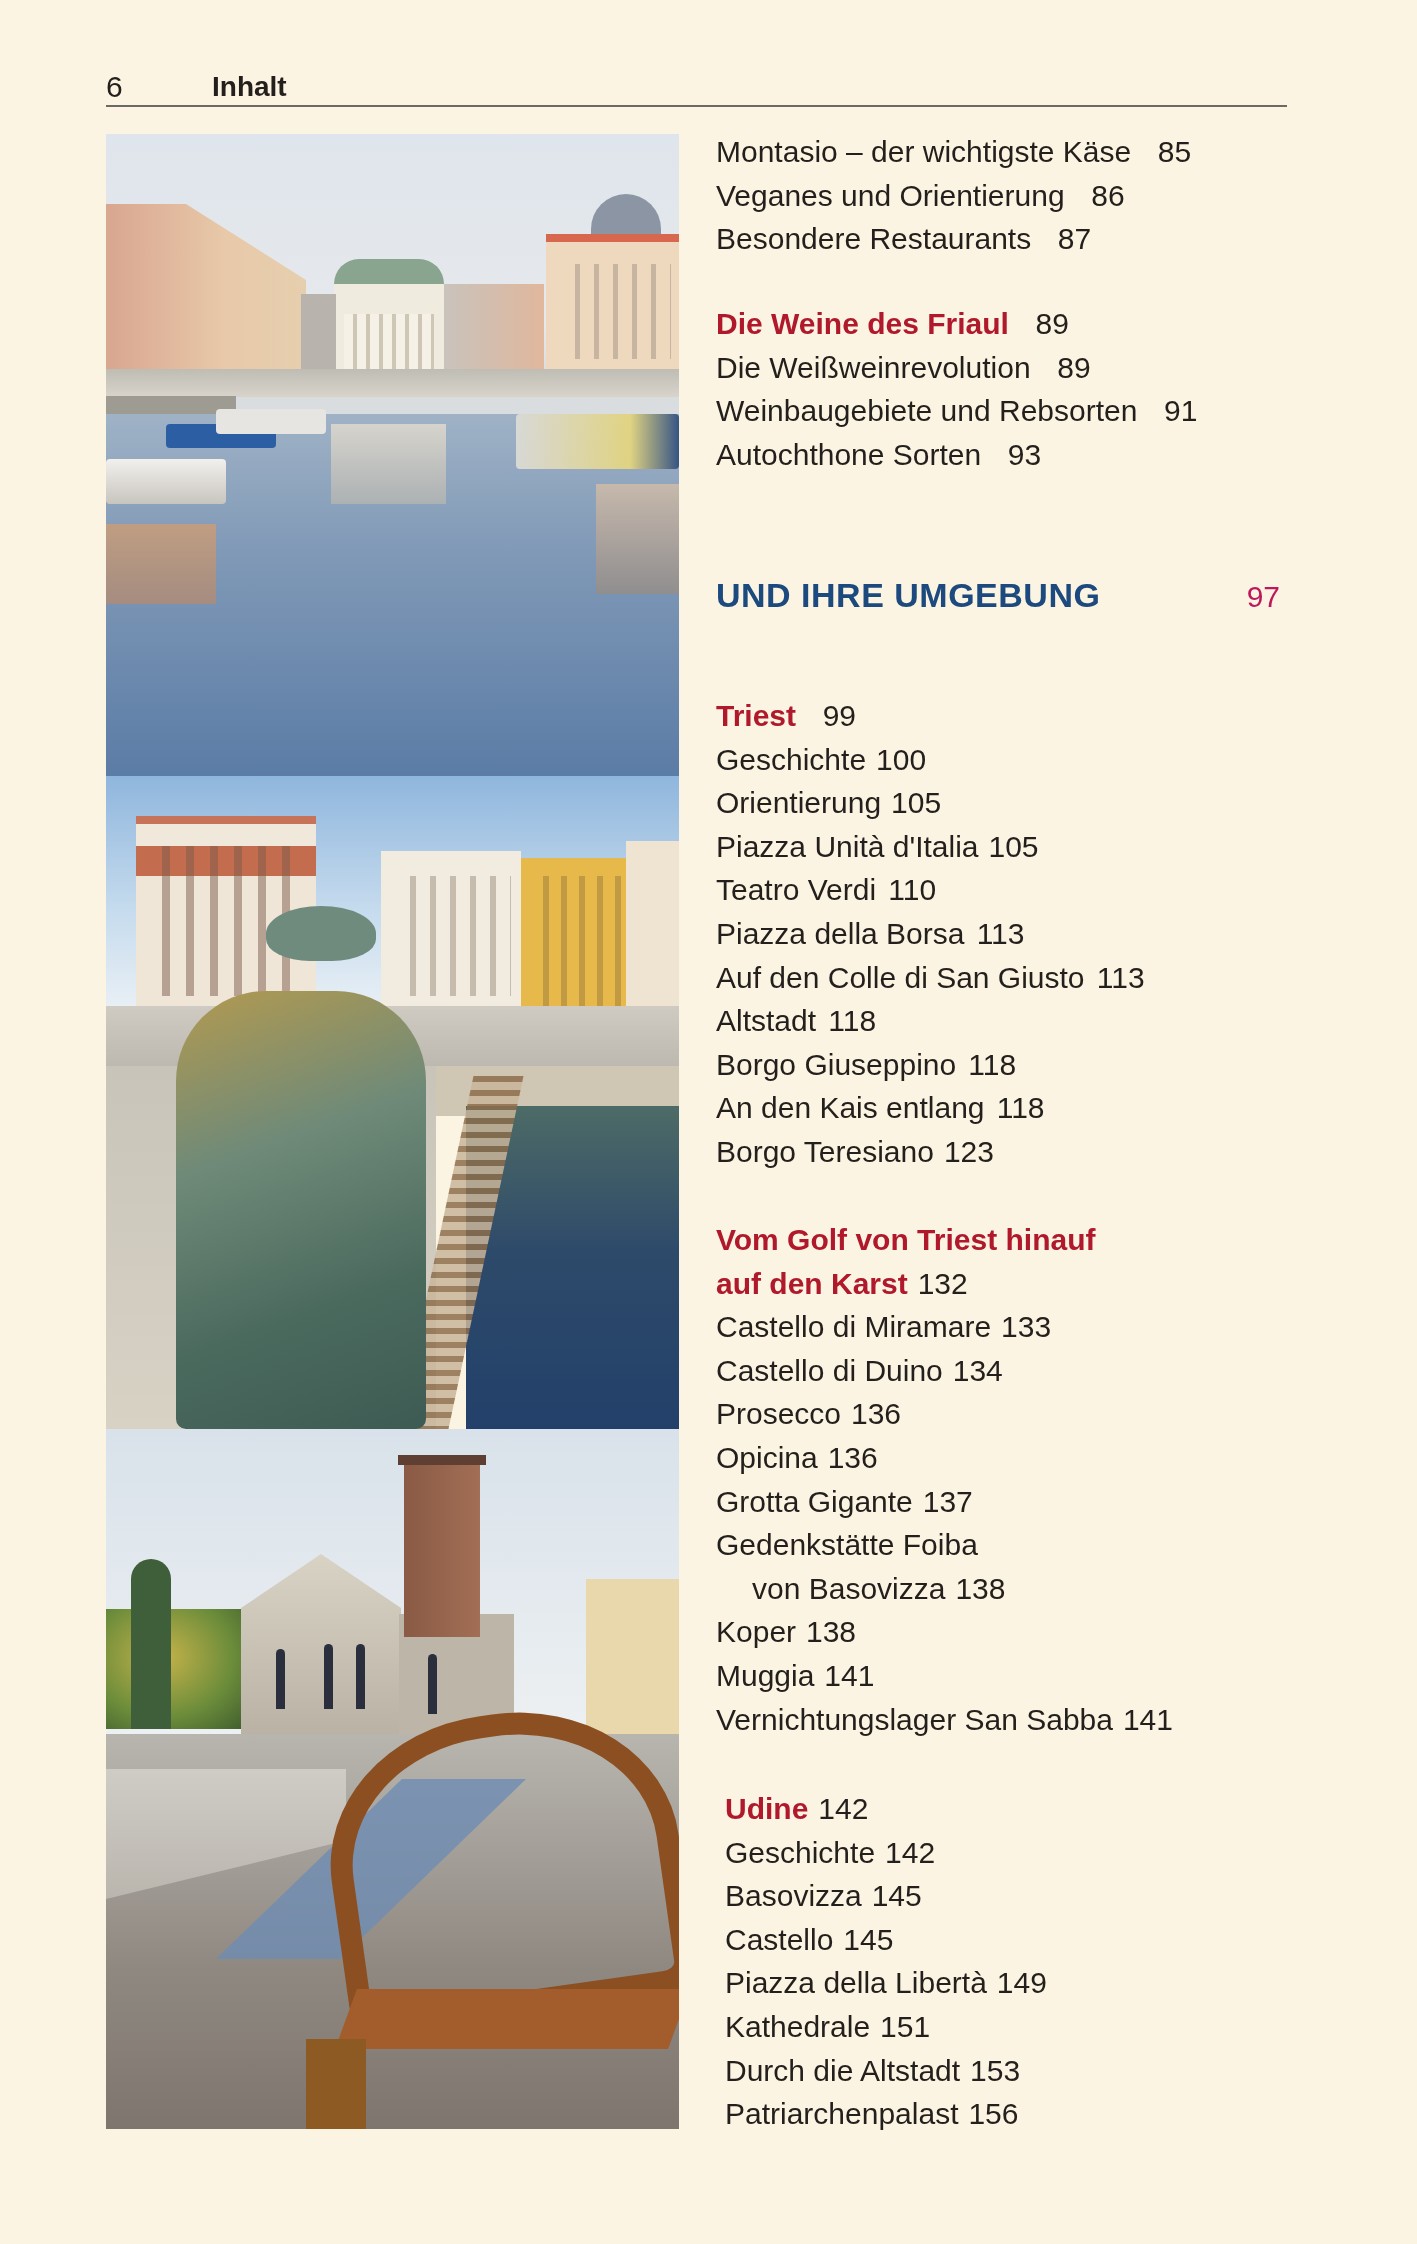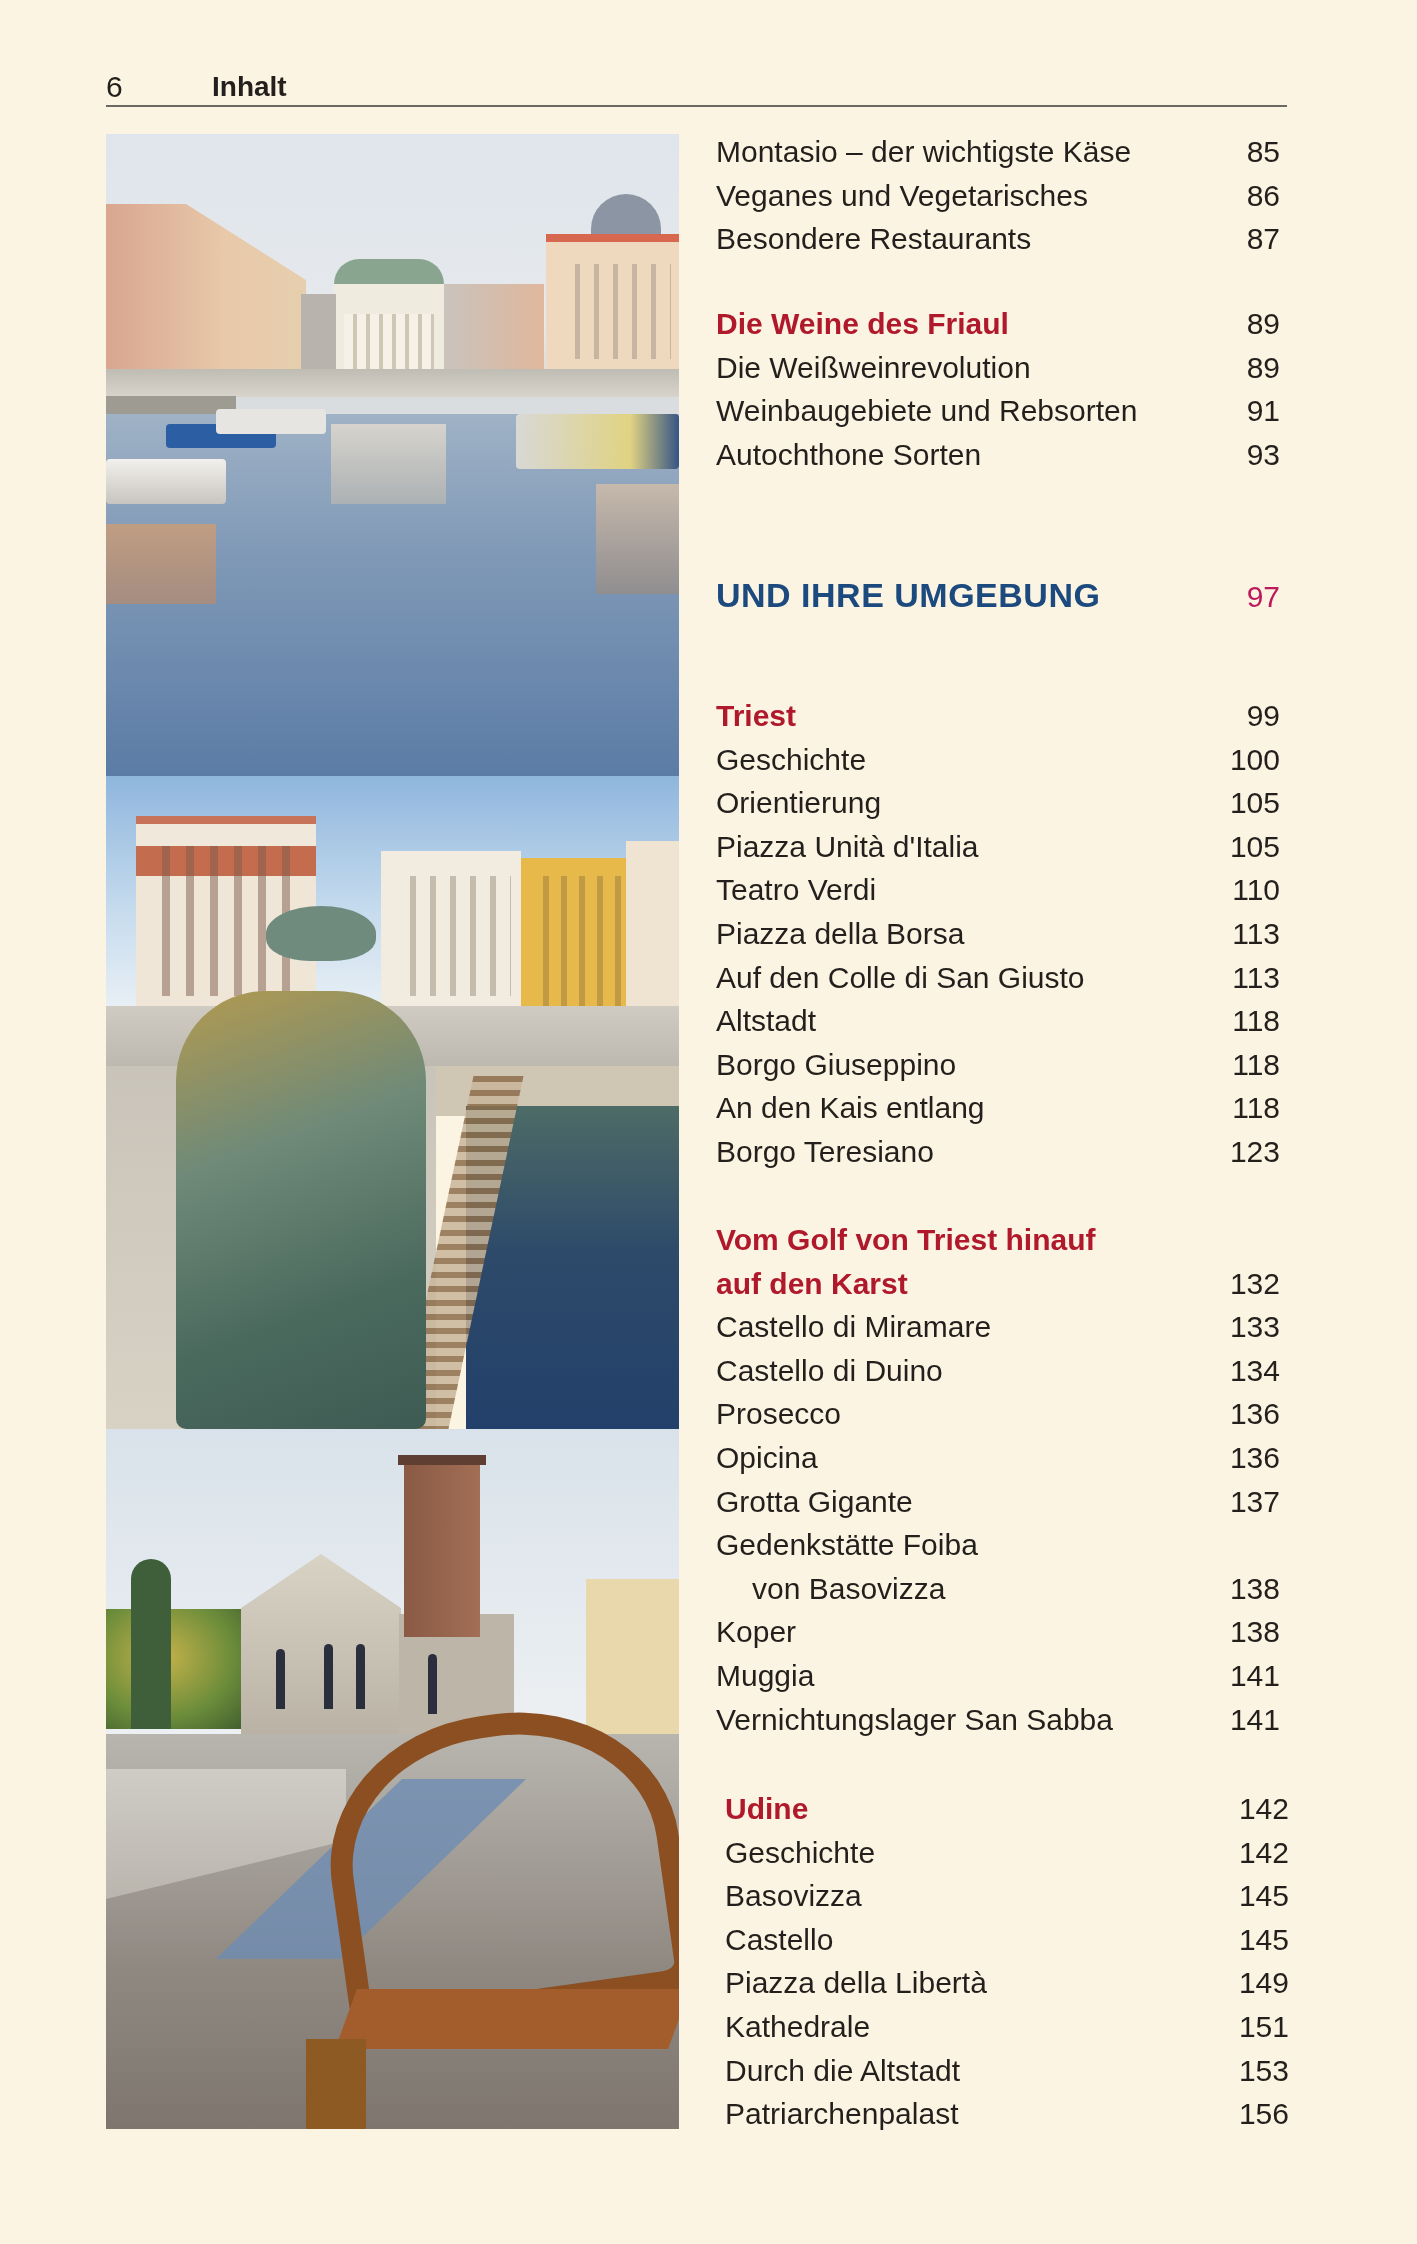--- a/index.html
+++ b/index.html
@@ -28,21 +28,21 @@
   .photo-col { position: absolute; left: 106px; top: 134px; width: 573px; height: 1995px; }
   .photo { position: absolute; left: 0; width: 573px; overflow: hidden; }
   .photo-1 { top: 0; height: 642px; }
   .photo-2 { top: 642px; height: 653px; }
   .photo-3 { top: 1295px; height: 700px; }
   .layer { position: absolute; }
 
   
   .toc-block { position: absolute; left: 716px; width: 564px; }
   .toc-row {
-    display: flex; justify-content: space-between; align-items: baseline;
+    display: flex; justify-content: flex-start; align-items: baseline;
     height: 43.6px; line-height: 43.6px;
     font-family: "Liberation Sans", sans-serif; font-size: 30px;
     color: #231f1c; white-space: nowrap;
   }
   .toc-row .pg { text-align: right; min-width: 60px; }
   .toc-row.red .lbl { color: #b0192b; font-weight: bold; }
   .toc-row.indent .lbl { padding-left: 36px; }
   .chapter-title {
     position: absolute; left: 716px; width: 564px; top: 575px;
     font-family: "Liberation Sans", sans-serif; font-weight: bold;
@@ -140,21 +140,21 @@
     <div class="layer" style="left:200px;top:610px;width:60px;height:90px;background:#8c5a22;"></div>
   </div>
 </div>
 
 <div class="toc-block" style="top:130px;">
   <div class="toc-row">
       <span class="lbl">Montasio – der wichtigste Käse</span>
       <span class="pg">85</span>
     </div>
   <div class="toc-row">
-      <span class="lbl">Veganes und Vegetarisches</span>
+      <span class="lbl">Veganes und Orientierung</span>
       <span class="pg">86</span>
     </div>
   <div class="toc-row">
       <span class="lbl">Besondere Restaurants</span>
       <span class="pg">87</span>
     </div>
 </div>
 
 <div class="toc-block" style="top:302px;">
   <div class="toc-row red">

